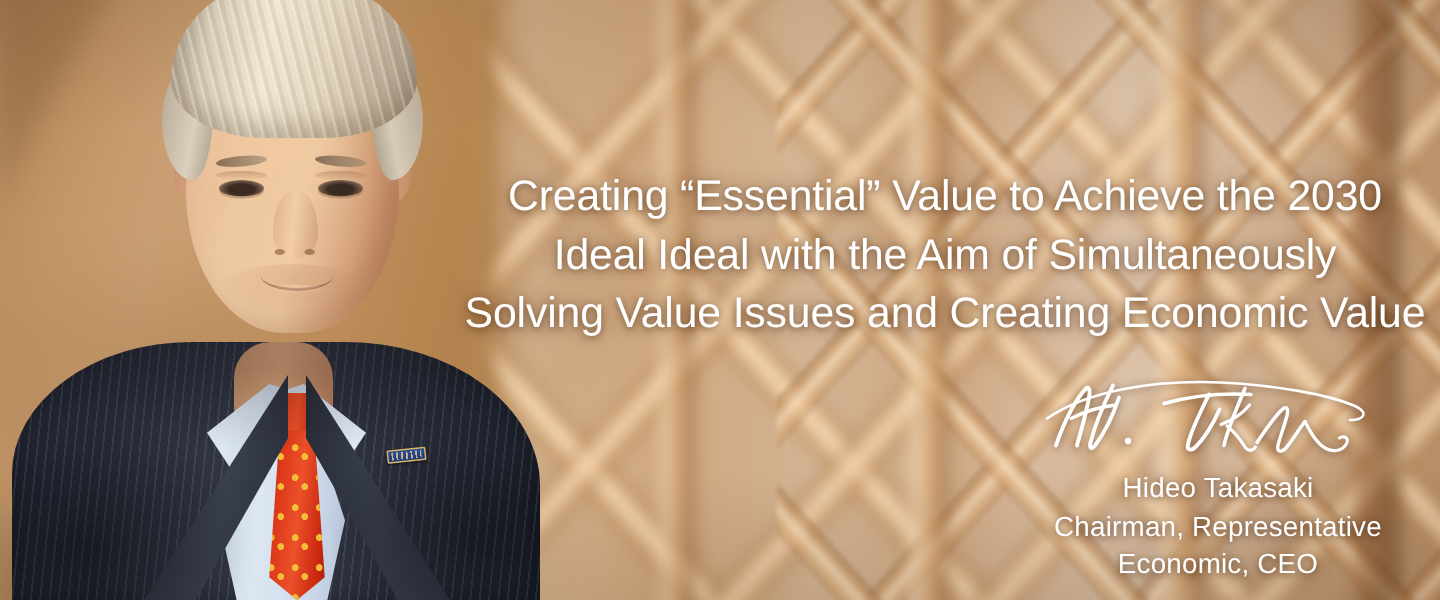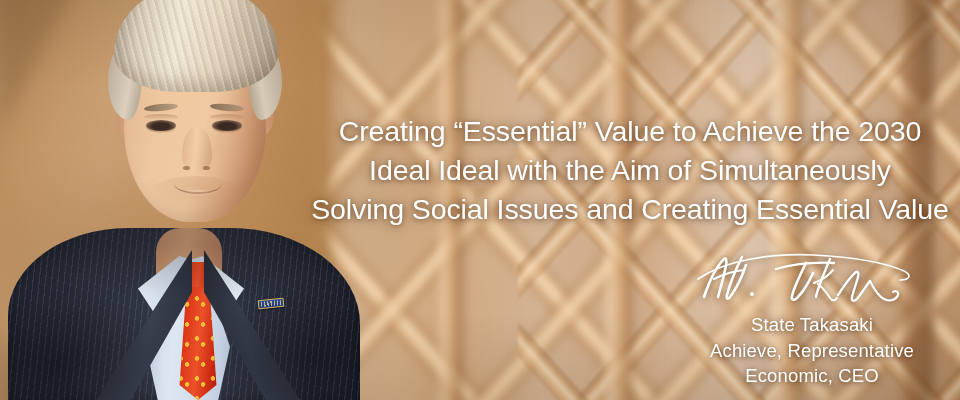--- a/index.html
+++ b/index.html
@@ -458,21 +458,21 @@
     <div class="pt-layer pt-nostril-l"></div>
     <div class="pt-layer pt-nostril-r"></div>
     <div class="pt-layer pt-mouth"></div>
     <div class="pt-layer pt-mouth-hl"></div>
     <div class="pt-feather"></div>
   </div>
 
   <div class="headline">
     <span class="hl-line">Creating “Essential” Value to Achieve the 2030</span>
     <span class="hl-line">Ideal Ideal with the Aim of Simultaneously</span>
-    <span class="hl-line">Solving Social Issues and Creating Essential Value</span>
+    <span class="hl-line">Solving Value Issues and Creating Economic Value</span>
   </div>
 
   <div class="signature">
     <svg width="240" height="60" viewBox="0 0 240 60" fill="none" xmlns="http://www.w3.org/2000/svg" aria-hidden="true">
       <g stroke="#ffffff" stroke-linecap="round" stroke-linejoin="round" fill="none">
 
         <path d="M14 48 C20 30 28 16 34 10 C36 8 37 11 36 16 C34 28 30 40 28 48" stroke-width="2.6"></path>
         <path d="M52 8 C46 20 40 34 37 46 C36 50 38 51 40 48 C46 40 52 28 56 16" stroke-width="2.6"></path>
         <path d="M24 30 C32 26 44 22 54 21" stroke-width="2.2"></path>
 
@@ -488,18 +488,18 @@
         <path d="M128 35 C133 39 137 44 140 49 C142 52 145 52 147 49" stroke-width="2.1"></path>
 
         <path d="M148 46 C156 34 162 26 166 23 C168 22 169 24 168 28 C166 36 163 43 162 48
                  C161 52 164 53 167 50 C172 44 176 37 180 32" stroke-width="2.3"></path>
         <path d="M180 32 C184 40 188 47 194 50 C200 53 206 51 208 46 C209 43 206 41 203 43" stroke-width="2.1"></path>
       </g>
     </svg>
   </div>
 
   <div class="credit">
-    <span class="cr-line">State Takasaki</span>
-    <span class="cr-line">Achieve, Representative</span>
+    <span class="cr-line">Hideo Takasaki</span>
+    <span class="cr-line">Chairman, Representative</span>
     <span class="cr-line">Economic, CEO</span>
   </div>
 
 </div>
 
 </body></html>

